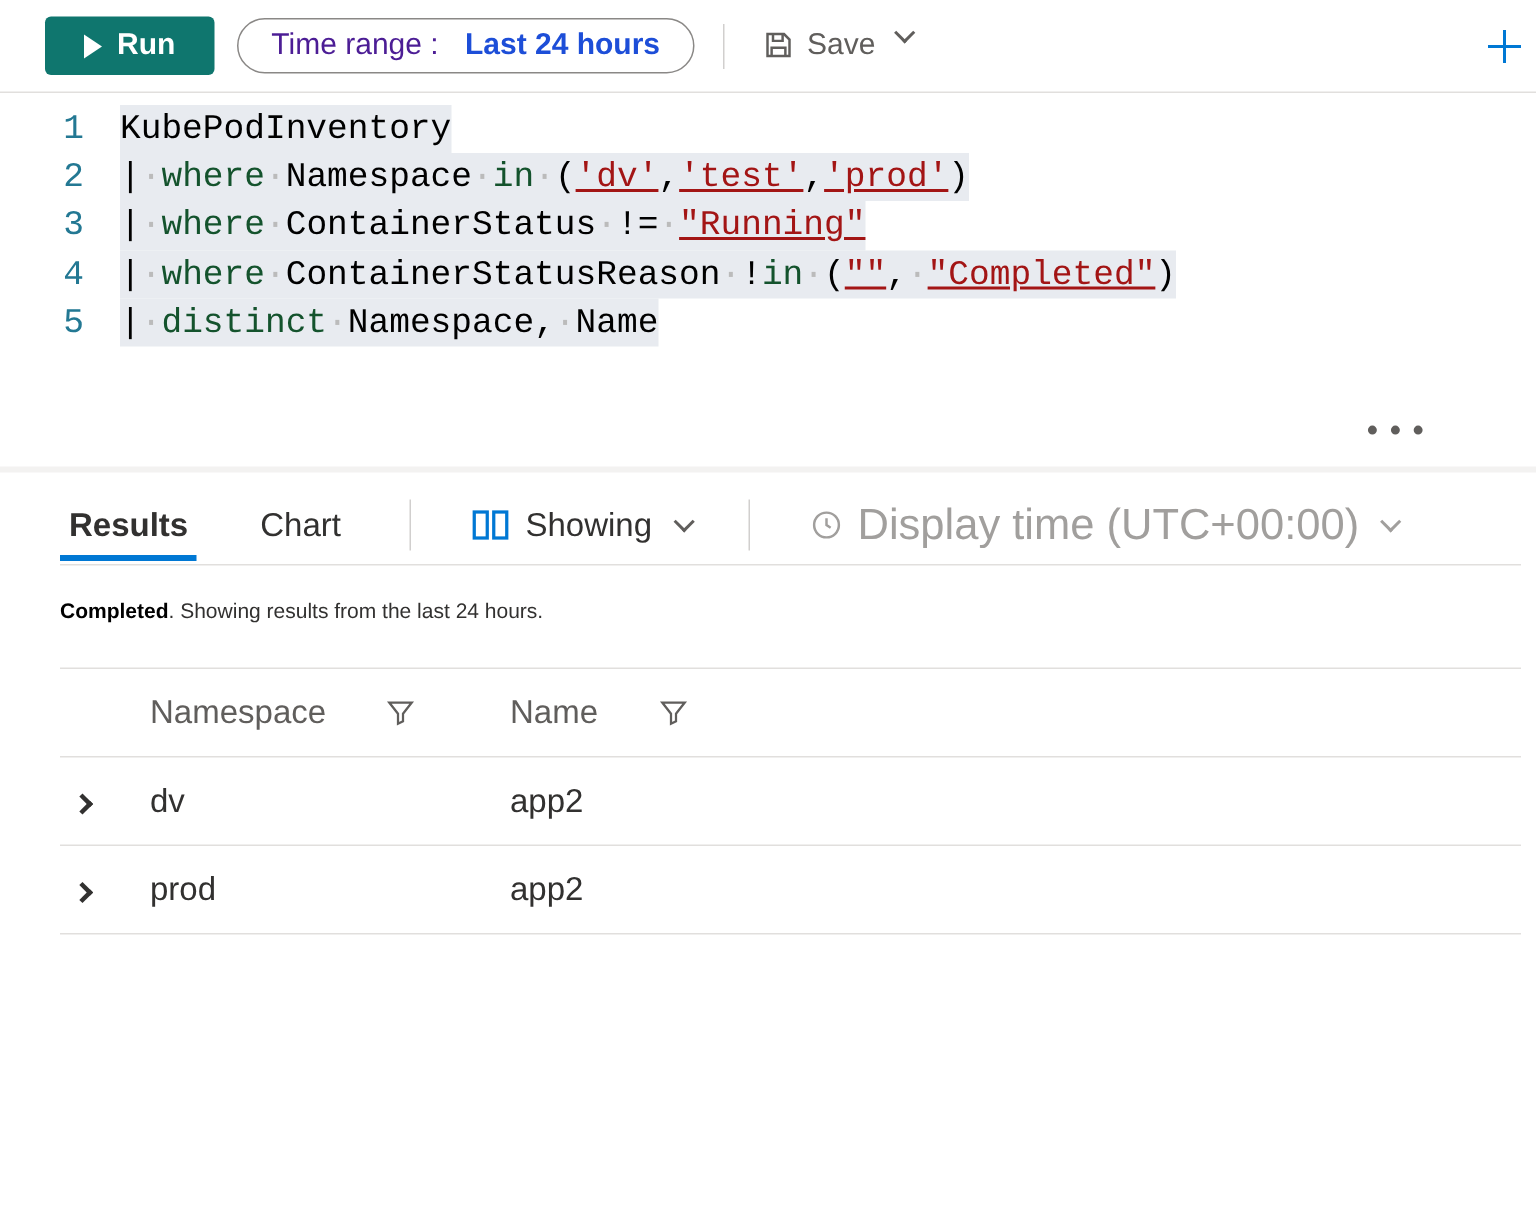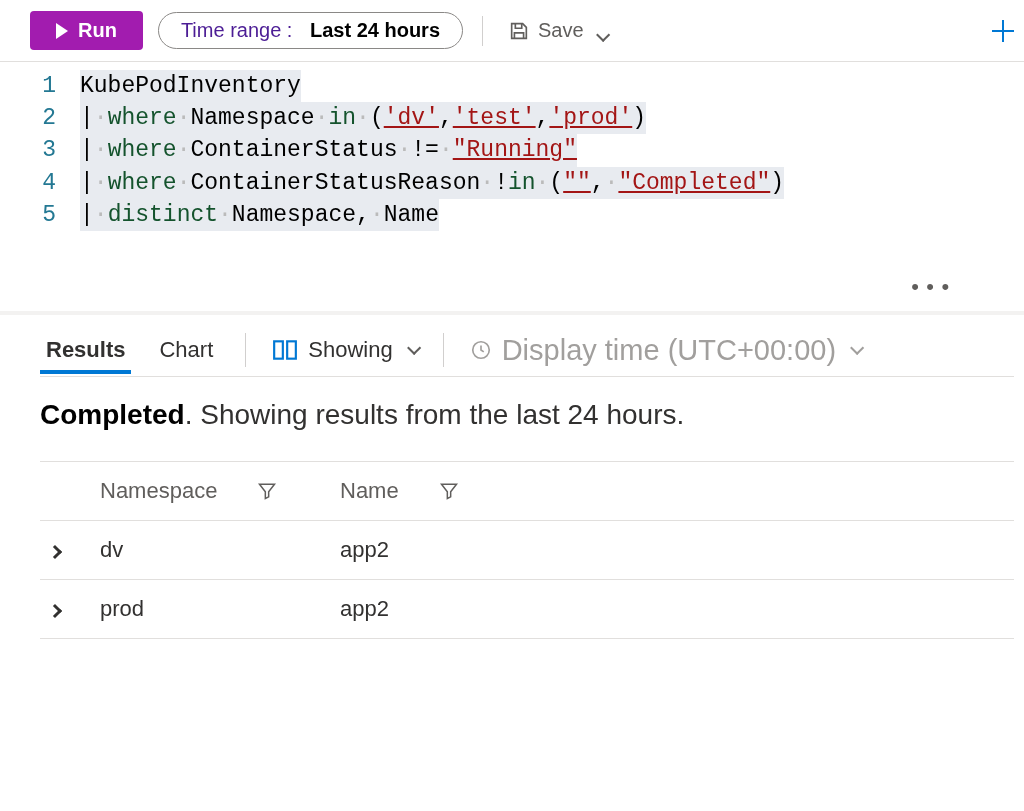--- a/index.html
+++ b/index.html
@@ -11,21 +11,21 @@
   }
   .toolbar {
     display: flex;
     align-items: center;
     padding: 8px 10px 8px 30px;
     border-bottom: 1px solid #e1dfdd;
     gap: 15px;
     height: 62px;
   }
   .run-btn {
-    background: #a21caf;
+    background: #0f766e;
     color: #fff;
     border: none;
     border-radius: 4px;
     padding: 8px 26px;
     font-size: 20px;
     font-weight: 600;
     display: inline-flex;
     align-items: center;
     gap: 10px;
     cursor: pointer;
@@ -41,28 +41,28 @@
     border: 1px solid #8a8886;
     border-radius: 24px;
     padding: 6px 22px;
     font-size: 20px;
     display: inline-flex;
     align-items: center;
     gap: 6px;
     cursor: pointer;
   }
   .time-range .label { color: #4c1d95; }
-  .time-range .value { color: #000000; font-weight: 600; }
+  .time-range .value { color: #1d4ed8; font-weight: 600; }
   .toolbar-divider {
     width: 1px; height: 30px; background: #d1cfce;
     margin: 0 4px;
   }
   .toolbar-action {
     display: inline-flex;
-    align-items: flex-end;
+    align-items: flex-start;
     gap: 8px;
     font-size: 20px;
     color: #605e5c;
     cursor: pointer;
     padding: 4px 6px;
   }
   .toolbar-action svg { stroke: #605e5c; }
   .chev-down {
     display: inline-block;
     width: 10px; height: 10px;
@@ -117,21 +117,21 @@
     color: #605e5c;
     cursor: pointer;
   }
   .results-pane {
     padding: 10px 10px 10px 40px;
   }
   .results-tabs {
     display: flex;
     align-items: center;
     border-bottom: 1px solid #e1dfdd;
-    gap: 22px;
+    gap: 36px;
     margin-bottom: 22px;
     height: 52px;
   }
   .tab {
     font-size: 22px;
     color: #323130;
     padding: 10px 6px;
     cursor: pointer;
     position: relative;
   }
@@ -148,21 +148,21 @@
   .results-tabs .toolbar-divider { height: 34px; }
   .columns-btn {
     display: inline-flex; align-items: center; gap: 10px;
     font-size: 22px; color: #323130; cursor: pointer;
   }
   .display-time {
     display: inline-flex; align-items: center; gap: 10px;
     font-size: 29px; color: #a19f9d; cursor: pointer;
   }
   .status-line {
-    font-size: 28px;
+    font-size: 14px;
     color: #323130;
     margin-bottom: 30px;
   }
   .status-line .strong { font-weight: 700; color: #000; }
   .results-table {
     width: 100%;
     border-collapse: collapse;
   }
   .results-table th, .results-table td {
     text-align: left;

